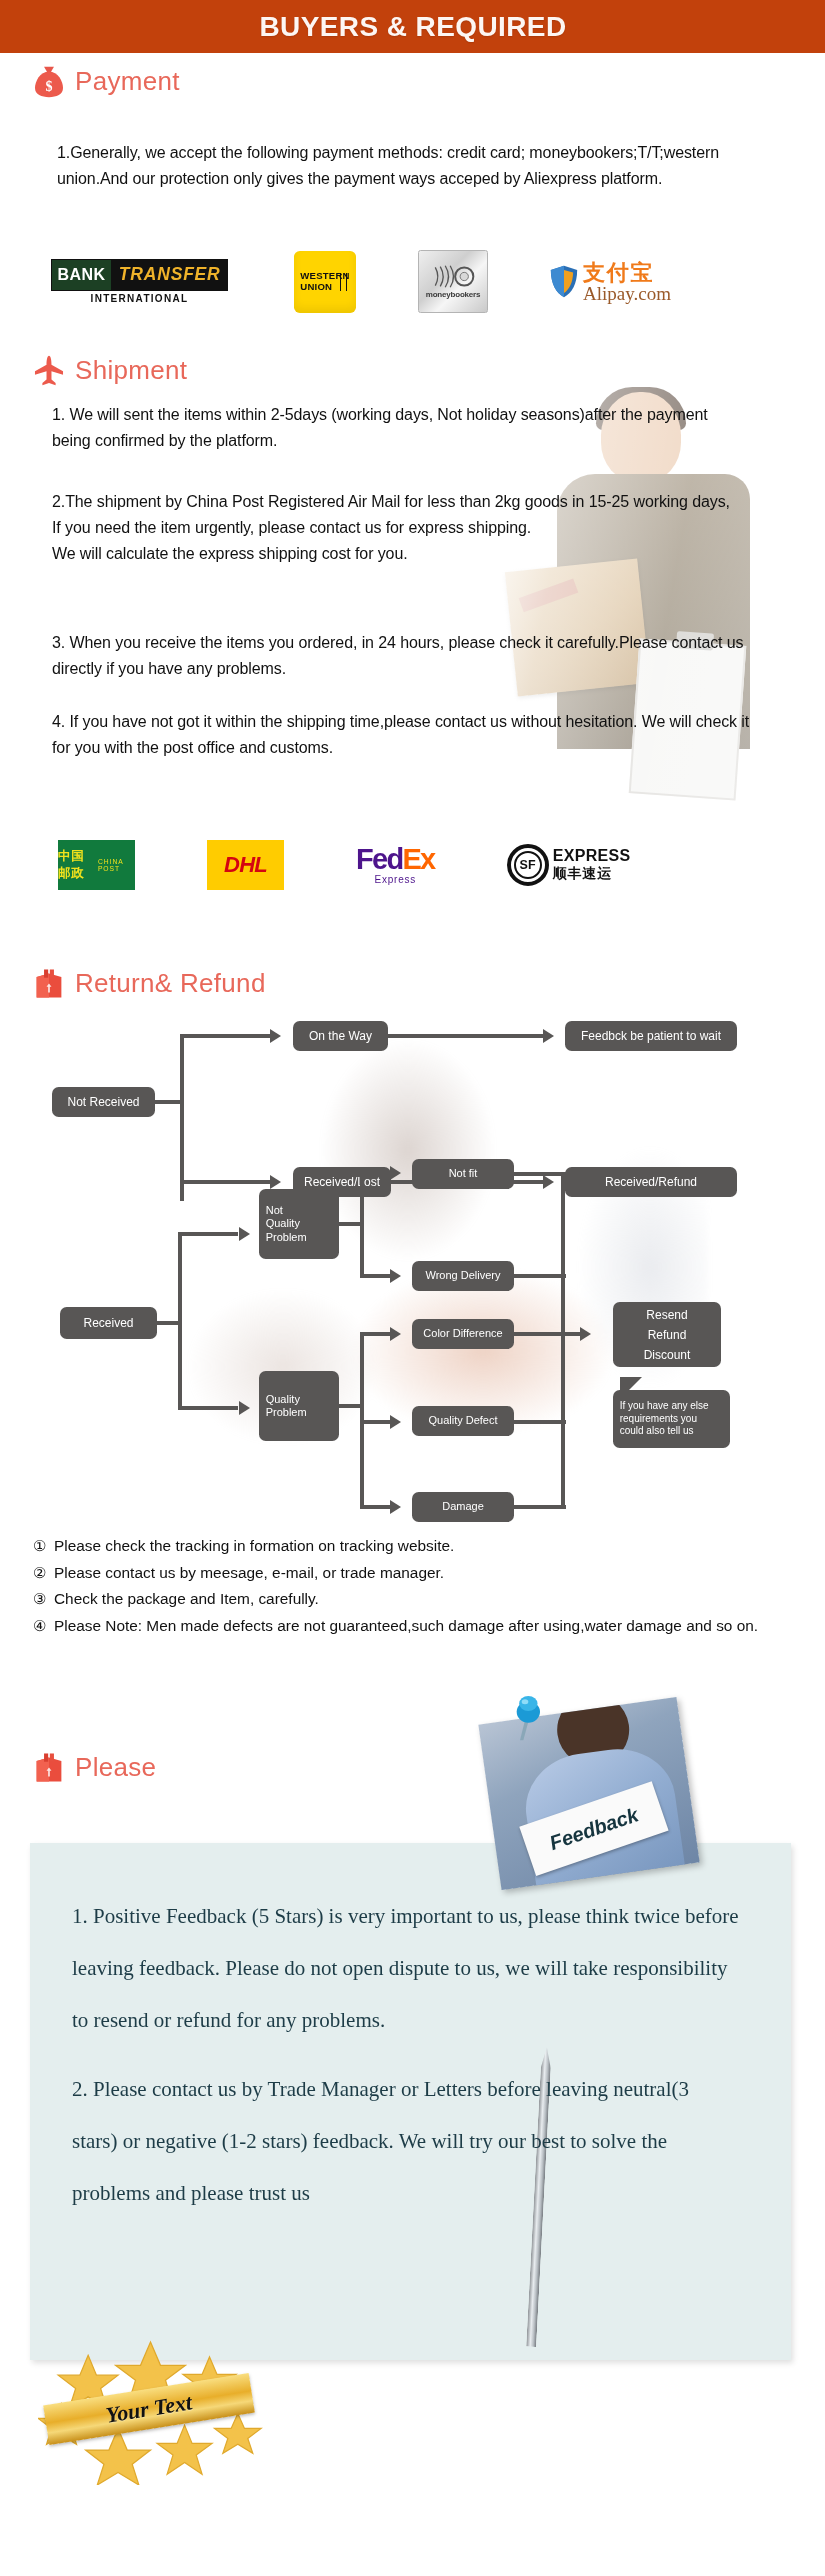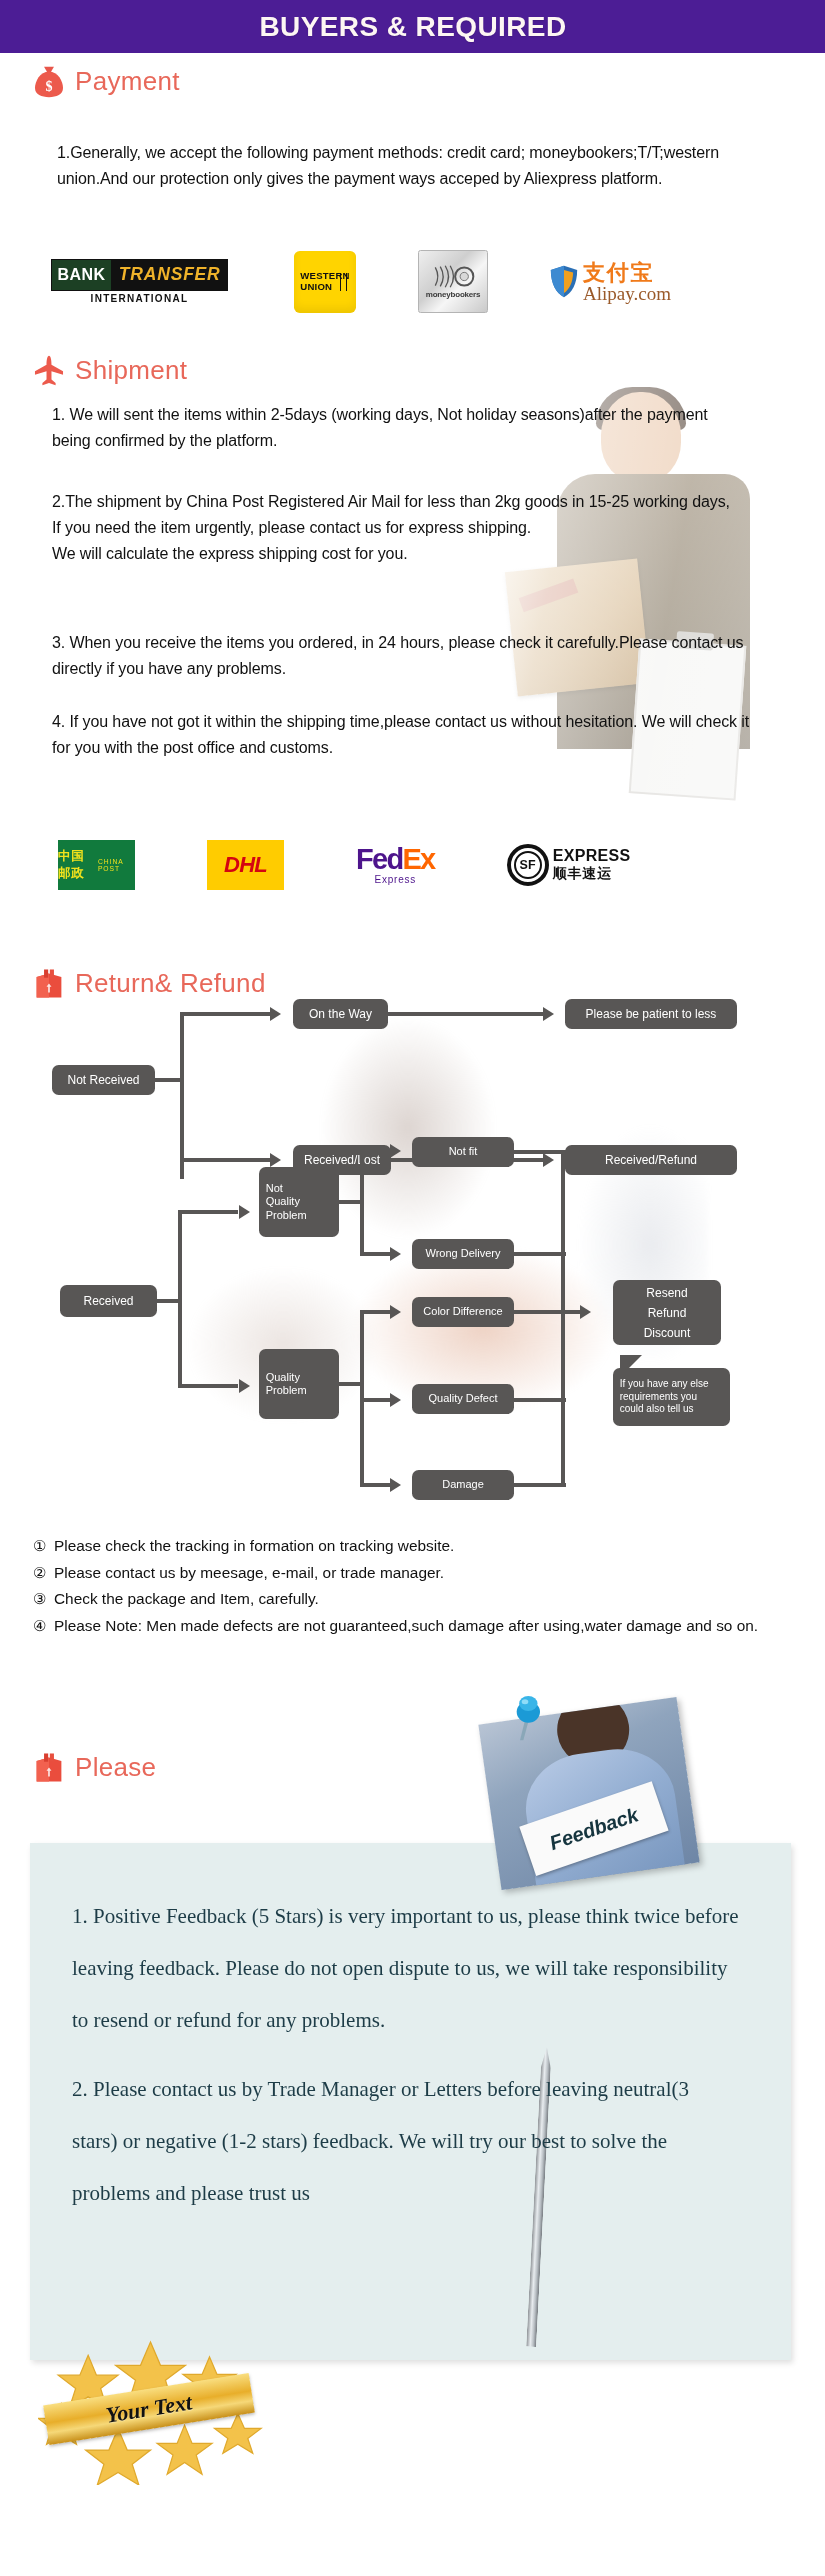--- a/index.html
+++ b/index.html
@@ -14,21 +14,21 @@
     height: 2576px;
     background: #ffffff;
     overflow: hidden;
   }
 
   
   .banner {
     position: absolute;
     left: 0; top: 0;
     width: 826px; height: 53px;
-    background: #4c1d95;
+    background: #c2410c;
     display: flex;
     align-items: center;
     justify-content: center;
   }
   .banner-title {
     color: #fdf6f3;
     font-size: 28px;
     font-weight: bold;
     letter-spacing: 0.4px;
     text-shadow: 0 0.8px 1.7px rgba(0,0,0,0.12);
@@ -163,21 +163,21 @@
     width: 28px; height: 28px; border-radius: 50%;
     border: 2.5px solid #111; display:flex;
     align-items:center; justify-content:center;
     font-size: 12.5px; font-weight: bold; color: #111;
   }
   .sf-txt { line-height: 16px; }
   .sf-en { font-size: 16px; font-weight: bold; color: #111; letter-spacing: 0.3px; }
   .sf-cn { font-size: 14px; font-weight: bold; color: #111; letter-spacing: 0.8px; }
 
   
-  .flow { position: absolute; left: 0; top: 995px; width: 780px; height: 517px; }
+  .flow { position: absolute; left: 0; top: 1017px; width: 780px; height: 517px; }
   .flow-bg {
     position: absolute; left: 133px; top: 0; width: 575px; height: 509px;
     background:
       radial-gradient(ellipse 125px 158px at 275px 133px, rgba(170,150,140,0.40) 0%, rgba(170,150,140,0) 70%),
       radial-gradient(ellipse 183px 117px at 350px 334px, rgba(225,175,150,0.55) 0%, rgba(225,175,150,0) 72%),
       radial-gradient(ellipse 133px 108px at 150px 350px, rgba(200,180,170,0.35) 0%, rgba(200,180,170,0) 72%),
       radial-gradient(ellipse 100px 167px at 517px 250px, rgba(195,200,210,0.35) 0%, rgba(195,200,210,0) 72%);
     filter: blur(2.5px);
   }
   .node {
@@ -464,21 +464,21 @@
         <path d="M19 20 L22 24 L20 24 L20 31 L18 31 L18 24 L16 24 Z" fill="#ffffff" opacity="0.85"></path>
       </svg>
     </span>
     <span class="label">Return&amp; Refund</span>
   </div>
 
   <div class="flow">
     <div class="flow-bg"></div>
 
     <div class="node" style="left:293px; top:4.2px; width:95px; height:30px;">On the Way</div>
-    <div class="node" style="left:565px; top:4.2px; width:172px; height:30px;">Please be patient to less</div>
+    <div class="node" style="left:565px; top:4.2px; width:172px; height:30px;">Feedbck be patient to wait</div>
     <div class="conn" style="left:388px; top:16.7px; width:155px; height:4.2px;"></div>
     <div class="arrow" style="left:543px; top:11.7px;"></div>
 
     <div class="node" style="left:52px; top:70px; width:103px; height:30px;">Not Received</div>
     <div class="conn" style="left:155px; top:83px; width:25px; height:4.2px;"></div>
     <div class="conn" style="left:180px; top:16.7px; width:4.2px; height:167px;"></div>
     <div class="conn" style="left:180px; top:16.7px; width:90px; height:4.2px;"></div>
     <div class="arrow" style="left:270px; top:11.7px;"></div>
     <div class="conn" style="left:180px; top:163px; width:90px; height:4.2px;"></div>
     <div class="arrow" style="left:270px; top:158px;"></div>

